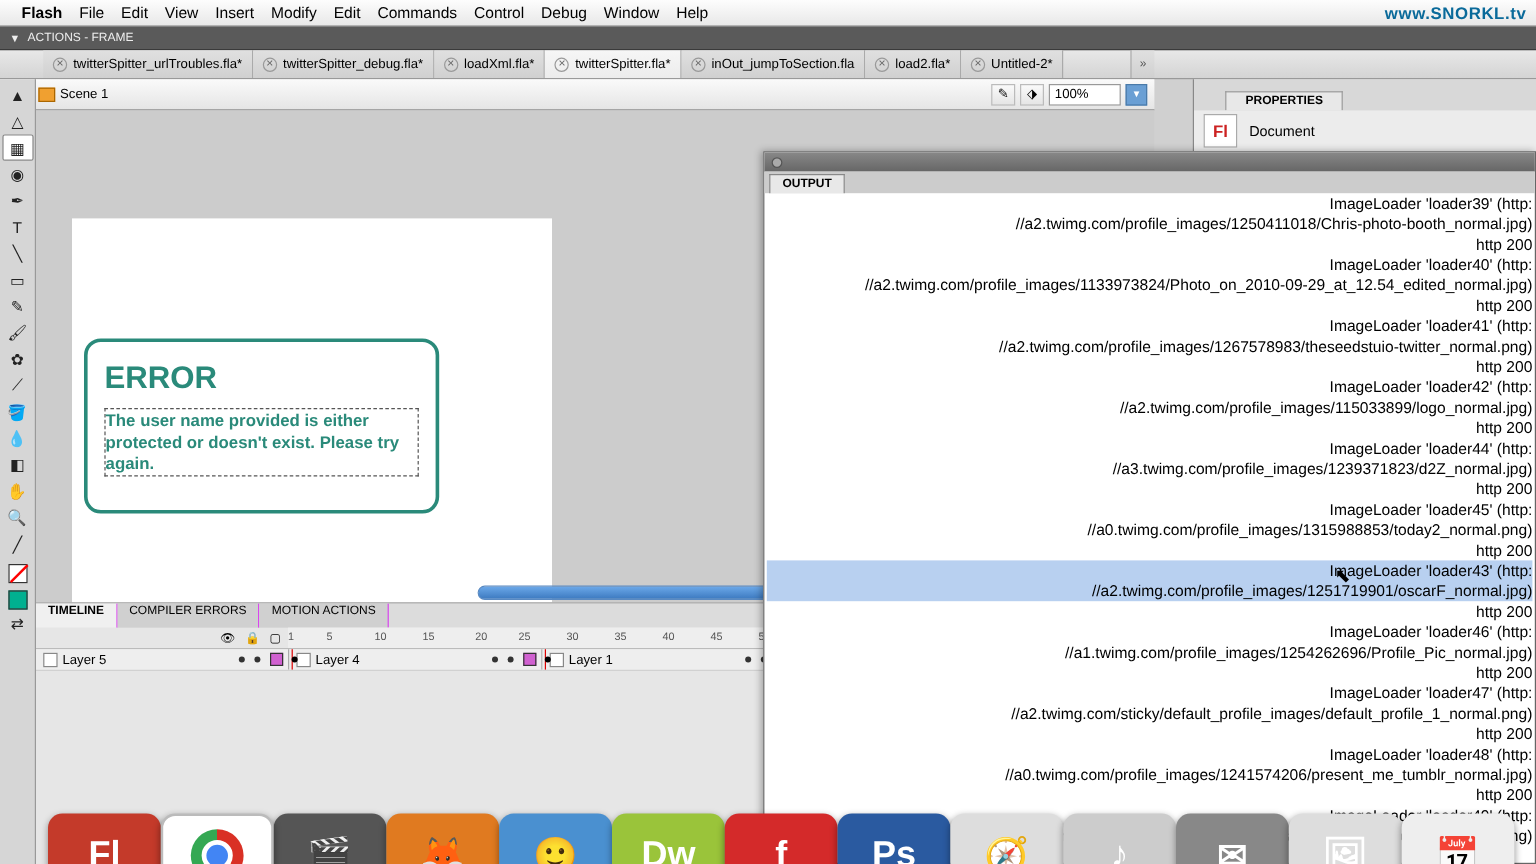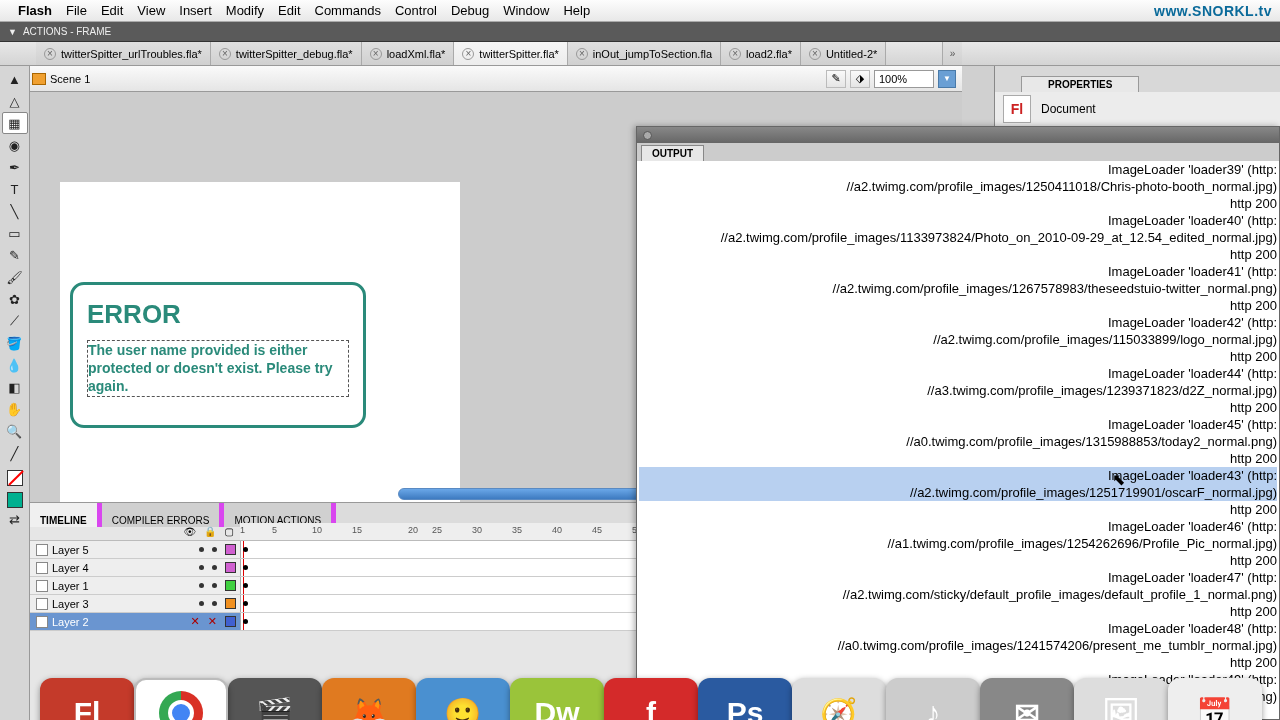--- a/index.html
+++ b/index.html
@@ -45,42 +45,42 @@
 .stage-container { position:absolute; left:30px; top:92px; width:932px; height:410px; background:#ccc; overflow:hidden; }
 .stage { position:absolute; left:30px; top:90px; width:400px; height:420px; background:#fff; }
 .error-box { position:absolute; left:10px; top:100px; width:296px; height:146px; border:3px solid #2a8a7a; border-radius:14px; background:#fff; padding:14px;}
 .error-box .err-title { color:#2a8a7a; font-weight:bold; font-size:26px; font-family: Arial Black, Arial; letter-spacing:0px; }
 .error-box .err-body { margin-top:10px; border:1px dashed #555; padding:0; font-size:14px; font-weight:bold; color:#2a8a7a; line-height:1.3;}
 .progress { position:absolute; left:368px; top:396px; width:265px; height:12px; border-radius:6px; background:linear-gradient(#6aa7e8,#3d7ac0); border:1px solid #5a8ac2;}
 
 
 .timeline-panel { position:absolute; left:30px; top:502px; width:606px; bottom:0; background:#e6e6e6; border-top:1px solid #999; }
 .timeline-tabs { height:20px; display:flex; background:#dcdcdc; font-size:10px;}
-.timeline-tabs .tl-tab { padding:12px 10px; border-right:5px solid #d946ef; background:#d0d0d0;}
+.timeline-tabs .tl-tab { padding:1px 10px; border-right:1px solid #d946ef; background:#d0d0d0;}
 .timeline-tabs .tl-tab.active { background:#f0f0f0; font-weight:bold;}
 .tl-header { height:18px; display:flex; background:#e6e6e6; border-bottom:1px solid #bbb;}
 .tl-layer-header { width:210px; display:flex; align-items:center; justify-content:flex-end; gap:8px; padding-right:6px; font-size:10px;}
 .tl-frames-header { flex:1; display:flex; font-size:9px; color:#555; position:relative; background:#eee;}
 .tl-frames-header .tick { position:absolute; top:2px; }
-.tl-body { display:flex; flex-direction:column;}
+.tl-body { display:flex; flex-direction:row;}
 .tl-row { height:18px; display:flex; border-bottom:1px solid #ccc;}
 .tl-row.selected { background:#a8c8f0;}
 .tl-layer { width:210px; display:flex; align-items:center; font-size:11px; padding-left:6px; gap:4px; background:#eee;}
 .tl-row.selected .tl-layer { background:#6a95d0; color:#fff;}
 .tl-layer .page-icon { width:12px; height:12px; border:1px solid #888; background:#fff;}
 .tl-layer .dots { margin-left:auto; display:flex; gap:8px; align-items:center; padding-right:4px;}
 .tl-layer .dot { width:5px; height:5px; background:#333; border-radius:50%;}
 .tl-layer .sq { width:11px; height:11px; border:1px solid #333;}
 .tl-frames { flex:1; background:#fff; position:relative; border-left:1px solid #aaa;}
 .tl-frames .playhead { position:absolute; left:2px; top:0; width:1px; bottom:0; background:#d00;}
 .tl-frames .kdot { position:absolute; left:2px; top:6px; width:5px; height:5px; background:#000; border-radius:50%;}
 
 
 .props-panel { position:absolute; right:0; top:66px; width:286px; height:60px; background:#d8d8d8; border-left:1px solid #888;}
-.props-tab { position:absolute; top:10px; left:26px; background:#e8e8e8; padding:2px 26px; font-size:10px; font-weight:bold; border:1px solid #999; border-bottom:none;}
+.props-tab { position:absolute; top:10px; left:26px; background:#e8e8e8; padding:2px 16px; font-size:10px; font-weight:bold; border:1px solid #999; border-bottom:none;}
 .props-body { position:absolute; top:26px; left:0; right:0; bottom:0; background:#ececec; display:flex; align-items:center; padding:4px 8px; gap:10px;}
 .props-body .fl-icon { width:28px; height:28px; background:#fff; border:1px solid #aaa; display:flex; align-items:center; justify-content:center; color:#c22; font-weight:bold; font-size:14px;}
 .props-body .doc-label { font-size:12px;}
 
 
 .output-panel { position:absolute; left:636px; top:126px; right:0; bottom:0; background:#fff; border:1px solid #666; box-shadow:-2px 0 6px rgba(0,0,0,0.3);}
 .output-titlebar { height:16px; background:linear-gradient(#888,#666); display:flex; align-items:center; padding-left:6px;}
 .output-titlebar .tl-dot { width:9px; height:9px; border-radius:50%; background:#aaa; border:1px solid #555;}
 .output-tab { height:18px; background:#ccc; display:flex; align-items:flex-end;}
 .output-tab .ot { background:#e8e8e8; padding:2px 10px; font-size:10px; font-weight:bold; border:1px solid #888; border-bottom:none; margin-left:4px;}
@@ -208,21 +208,21 @@
     <div class="tl-layer-header">
       <span>👁</span>
       <span>🔒</span>
       <span>▢</span>
     </div>
     <div class="tl-frames-header" id="frames-header">
         <span class="tick" style="left: 0px;">1</span>
         <span class="tick" style="left: 32px;">5</span>
         <span class="tick" style="left: 72px;">10</span>
         <span class="tick" style="left: 112px;">15</span>
-        <span class="tick" style="left: 168px;">20</span>
+        <span class="tick" style="left: 156px;">20</span>
         <span class="tick" style="left: 192px;">25</span>
         <span class="tick" style="left: 232px;">30</span>
         <span class="tick" style="left: 272px;">35</span>
         <span class="tick" style="left: 312px;">40</span>
         <span class="tick" style="left: 352px;">45</span>
         <span class="tick" style="left: 392px;">50</span>
         <span class="tick" style="left: 432px;">55</span>
         <span class="tick" style="left: 472px;">60</span>
       </div>
   </div>

